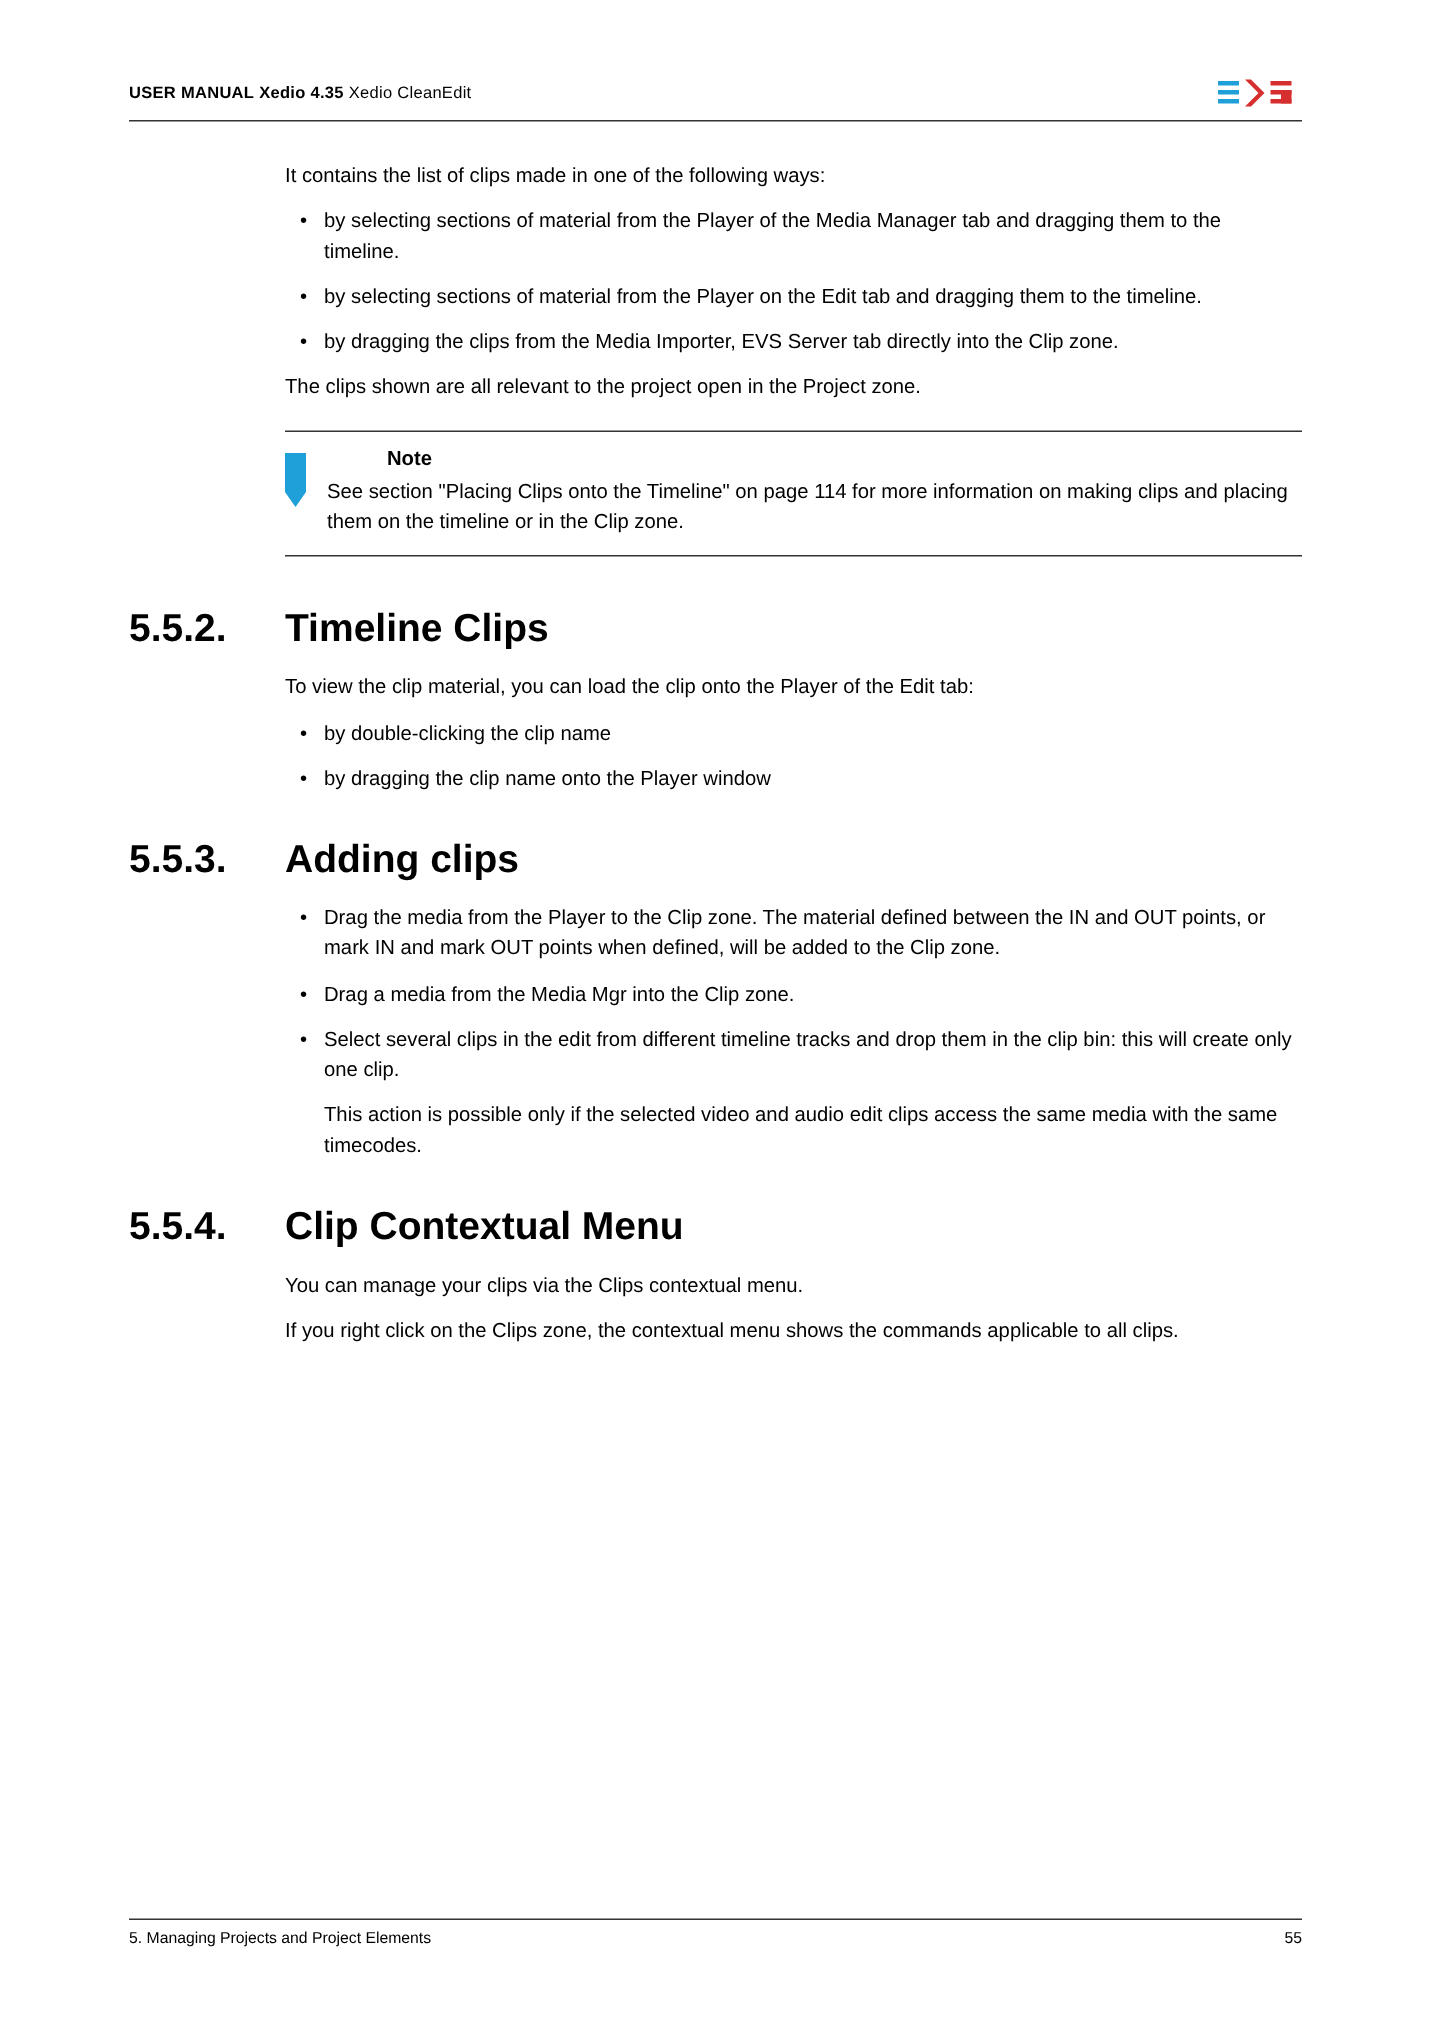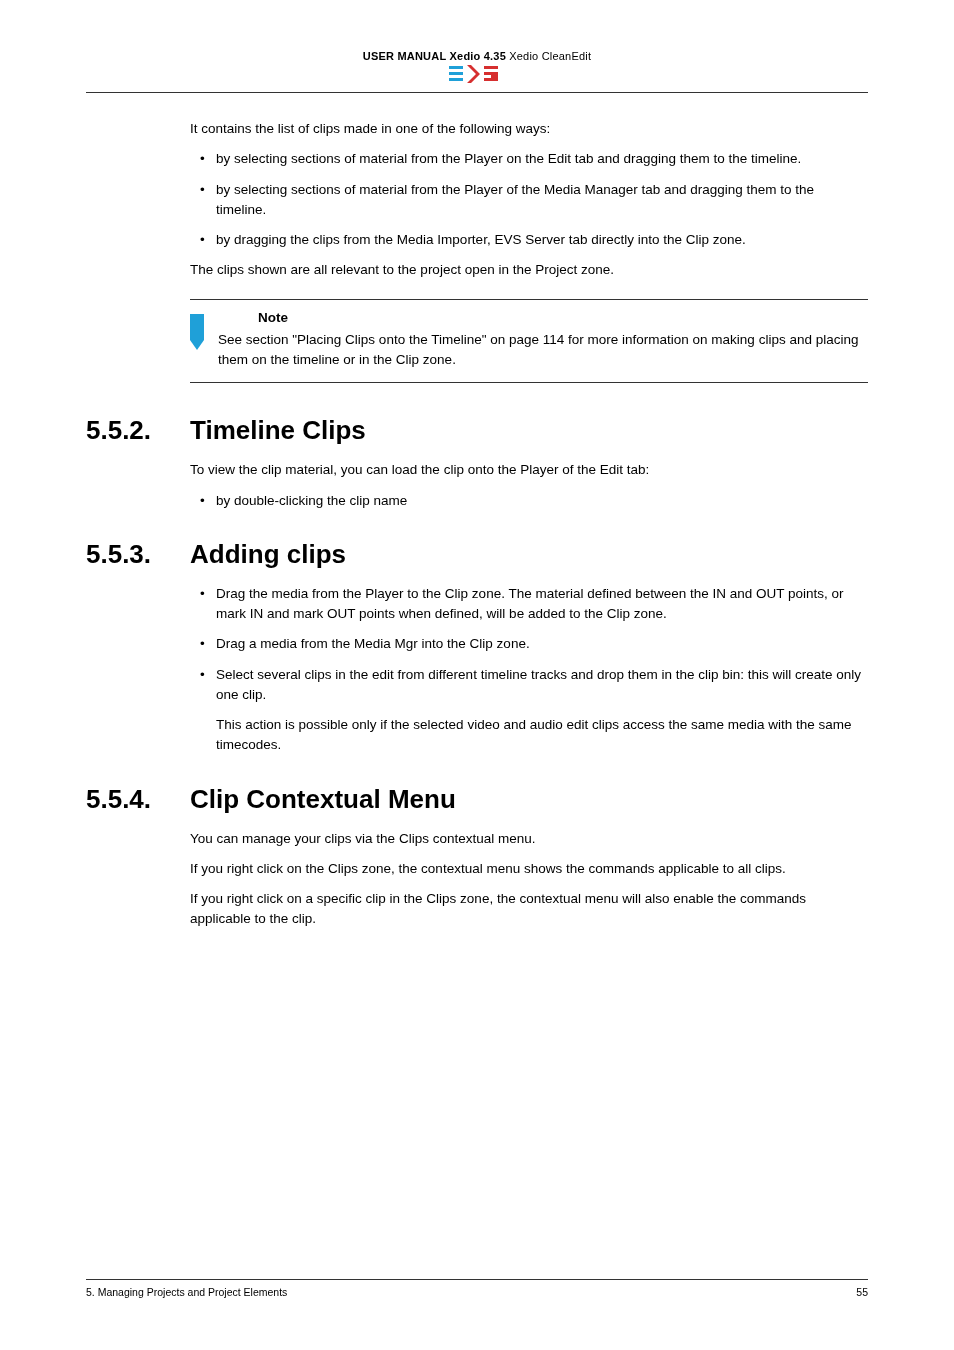--- a/index.html
+++ b/index.html
@@ -12,21 +12,20 @@
     position: relative;
     padding: 50px 86px 50px 86px;
   }
   .header {
     display: flex;
     justify-content: space-between;
     align-items: center;
     padding-bottom: 6px;
     border-bottom: 1px solid #333;
     margin-bottom: 26px;
-    flex-direction: column;
   }
   .header-title {
     font-size: 11px;
     letter-spacing: 0.2px;
     color: #000;
   }
   .header-title .bold { font-weight: bold; }
   .logo { width: 56px; height: 24px; }
   .content-block {
     margin-left: 104px;
@@ -122,22 +121,22 @@
     <rect x="35" y="4" width="14" height="3" fill="#d62f2f"></rect>
     <rect x="35" y="10" width="14" height="3" fill="#d62f2f"></rect>
     <rect x="42" y="10" width="7" height="9" fill="#d62f2f"></rect>
     <rect x="35" y="16" width="14" height="3" fill="#d62f2f"></rect>
   </svg>
 </div>
 
 <div class="content-block">
   <p class="body-text">It contains the list of clips made in one of the following ways:</p>
   <ul class="bullets">
+    <li>by selecting sections of material from the Player of the Media Manager tab and dragging them to the timeline.</li>
     <li>by selecting sections of material from the Player on the Edit tab and dragging them to the timeline.</li>
-    <li>by selecting sections of material from the Player of the Media Manager tab and dragging them to the timeline.</li>
     <li>by dragging the clips from the Media Importer, EVS Server tab directly into the Clip zone.</li>
   </ul>
   <p class="body-text">The clips shown are all relevant to the project open in the Project zone.</p>
 
   <div class="note-box">
     <svg class="note-tag" viewBox="0 0 14 36">
       <path d="M0 0 L14 0 L14 26 L7 36 L0 26 Z" fill="#1fa0d8"></path>
     </svg>
     <div class="note-content">
       <span class="note-label">Note</span>
@@ -147,20 +146,21 @@
 </div>
 
 <div class="section-row">
   <div class="section-num">5.5.2.</div>
   <div class="section-title">Timeline Clips</div>
 </div>
 <div class="content-block">
   <p class="body-text">To view the clip material, you can load the clip onto the Player of the Edit tab:</p>
   <ul class="bullets">
     <li>by double-clicking the clip name</li>
+    <li>by dragging the clip name onto the Player window</li>
   </ul>
 </div>
 
 <div class="section-row">
   <div class="section-num">5.5.3.</div>
   <div class="section-title">Adding clips</div>
 </div>
 <div class="content-block">
   <ul class="bullets">
     <li>Drag the media from the Player to the Clip zone. The material defined between the IN and OUT points, or mark IN and mark OUT points when defined, will be added to the Clip zone.</li>
@@ -170,19 +170,18 @@
   <p class="indented-para">This action is possible only if the selected video and audio edit clips access the same media with the same timecodes.</p>
 </div>
 
 <div class="section-row">
   <div class="section-num">5.5.4.</div>
   <div class="section-title">Clip Contextual Menu</div>
 </div>
 <div class="content-block">
   <p class="body-text">You can manage your clips via the Clips contextual menu.</p>
   <p class="body-text">If you right click on the Clips zone, the contextual menu shows the commands applicable to all clips.</p>
-  <p class="body-text">If you right click on a specific clip in the Clips zone, the contextual menu will also enable the commands applicable to the clip.</p>
 </div>
 
 <div class="footer">
   <span>5. Managing Projects and Project Elements</span>
   <span>55</span>
 </div>
 
 </body></html>

